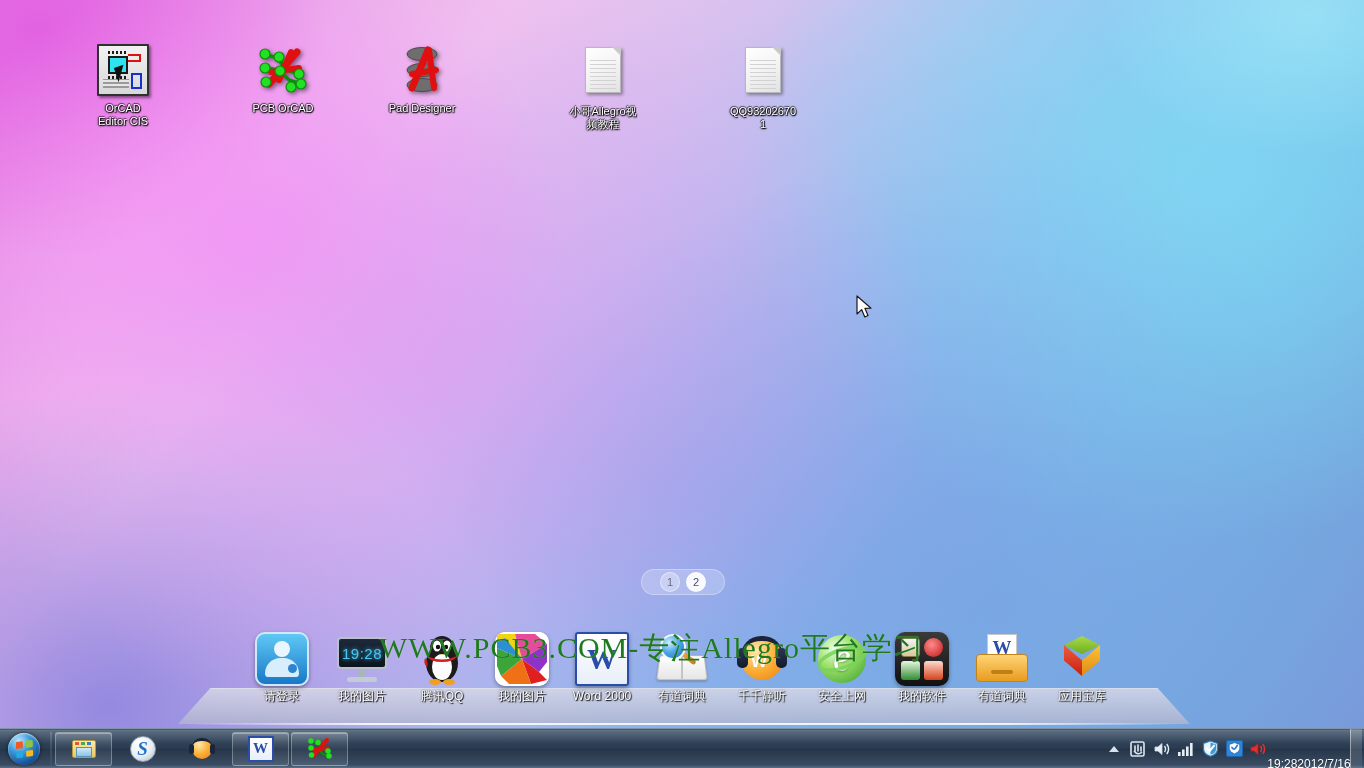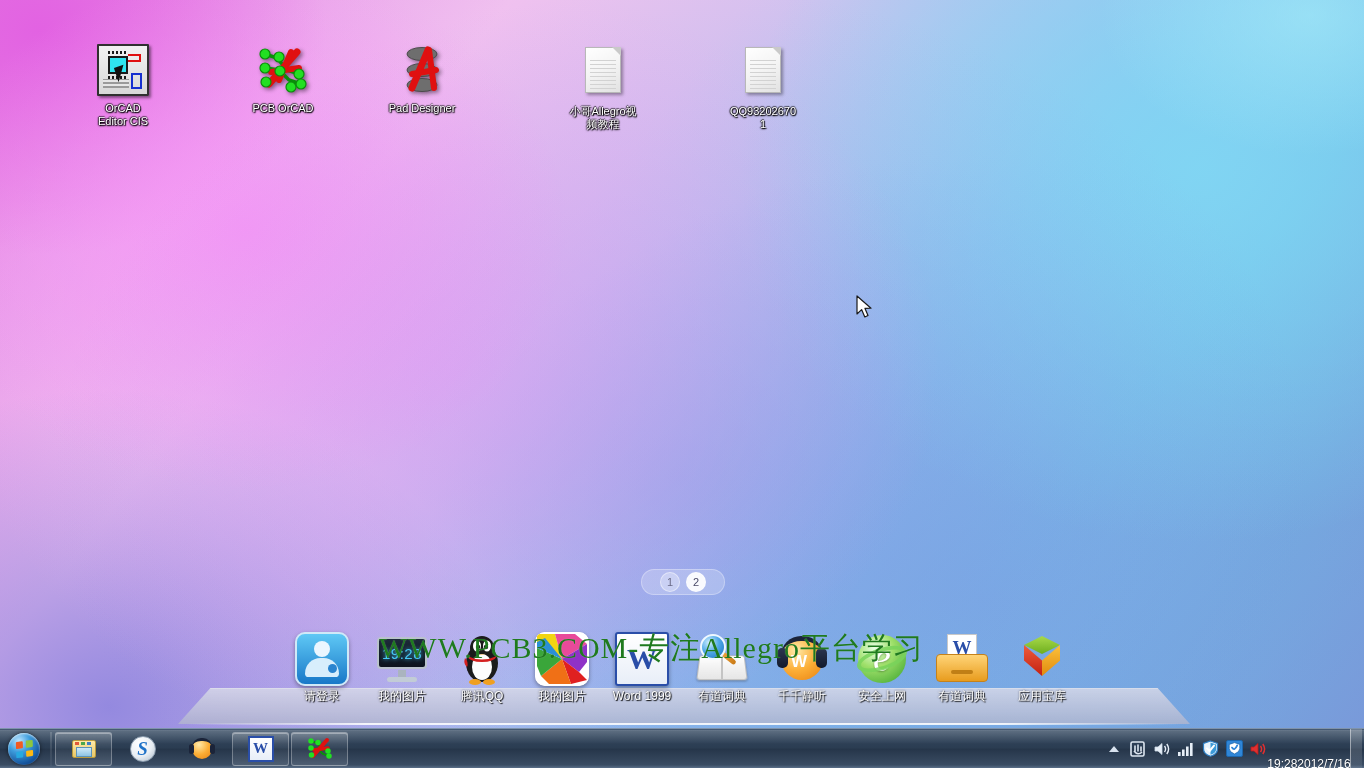--- a/index.html
+++ b/index.html
@@ -511,21 +511,21 @@
         </div>
         <div class="dlbl">我的图片</div>
       </div>
 
       <div class="dock-item">
         <div class="dglyph">
           <div class="sq d-word">
               <span>W</span>
             </div>
         </div>
-        <div class="dlbl">Word 1999</div>
+        <div class="dlbl">Word 2000</div>
       </div>
 
       <div class="dock-item">
         <div class="dglyph d-dict">
           <div class="book"></div>
             <div class="spine"></div>
           <div class="handle"></div>
             <div class="lens"></div>
         </div>
         <div class="dlbl">有道词典</div>
@@ -544,20 +544,31 @@
 
       <div class="dock-item">
         <div class="dglyph d-ie">
           <div class="ball"></div>
             <div class="e">e</div>
             <div class="ring"></div>
         </div>
         <div class="dlbl">安全上网</div>
       </div>
 
+      <div class="dock-item">
+        <div class="dglyph">
+          <div class="sq d-soft">
+              <i class="a"></i>
+              <i class="b"></i>
+              <i class="c"></i>
+              <i class="d"></i>
+            </div>
+        </div>
+        <div class="dlbl">我的软件</div>
+      </div>
 
       <div class="dock-item">
         <div class="dglyph d-drawer">
           <div class="doc">W</div>
           <div class="box"></div>
             <div class="slot"></div>
         </div>
         <div class="dlbl">有道词典</div>
       </div>
 

